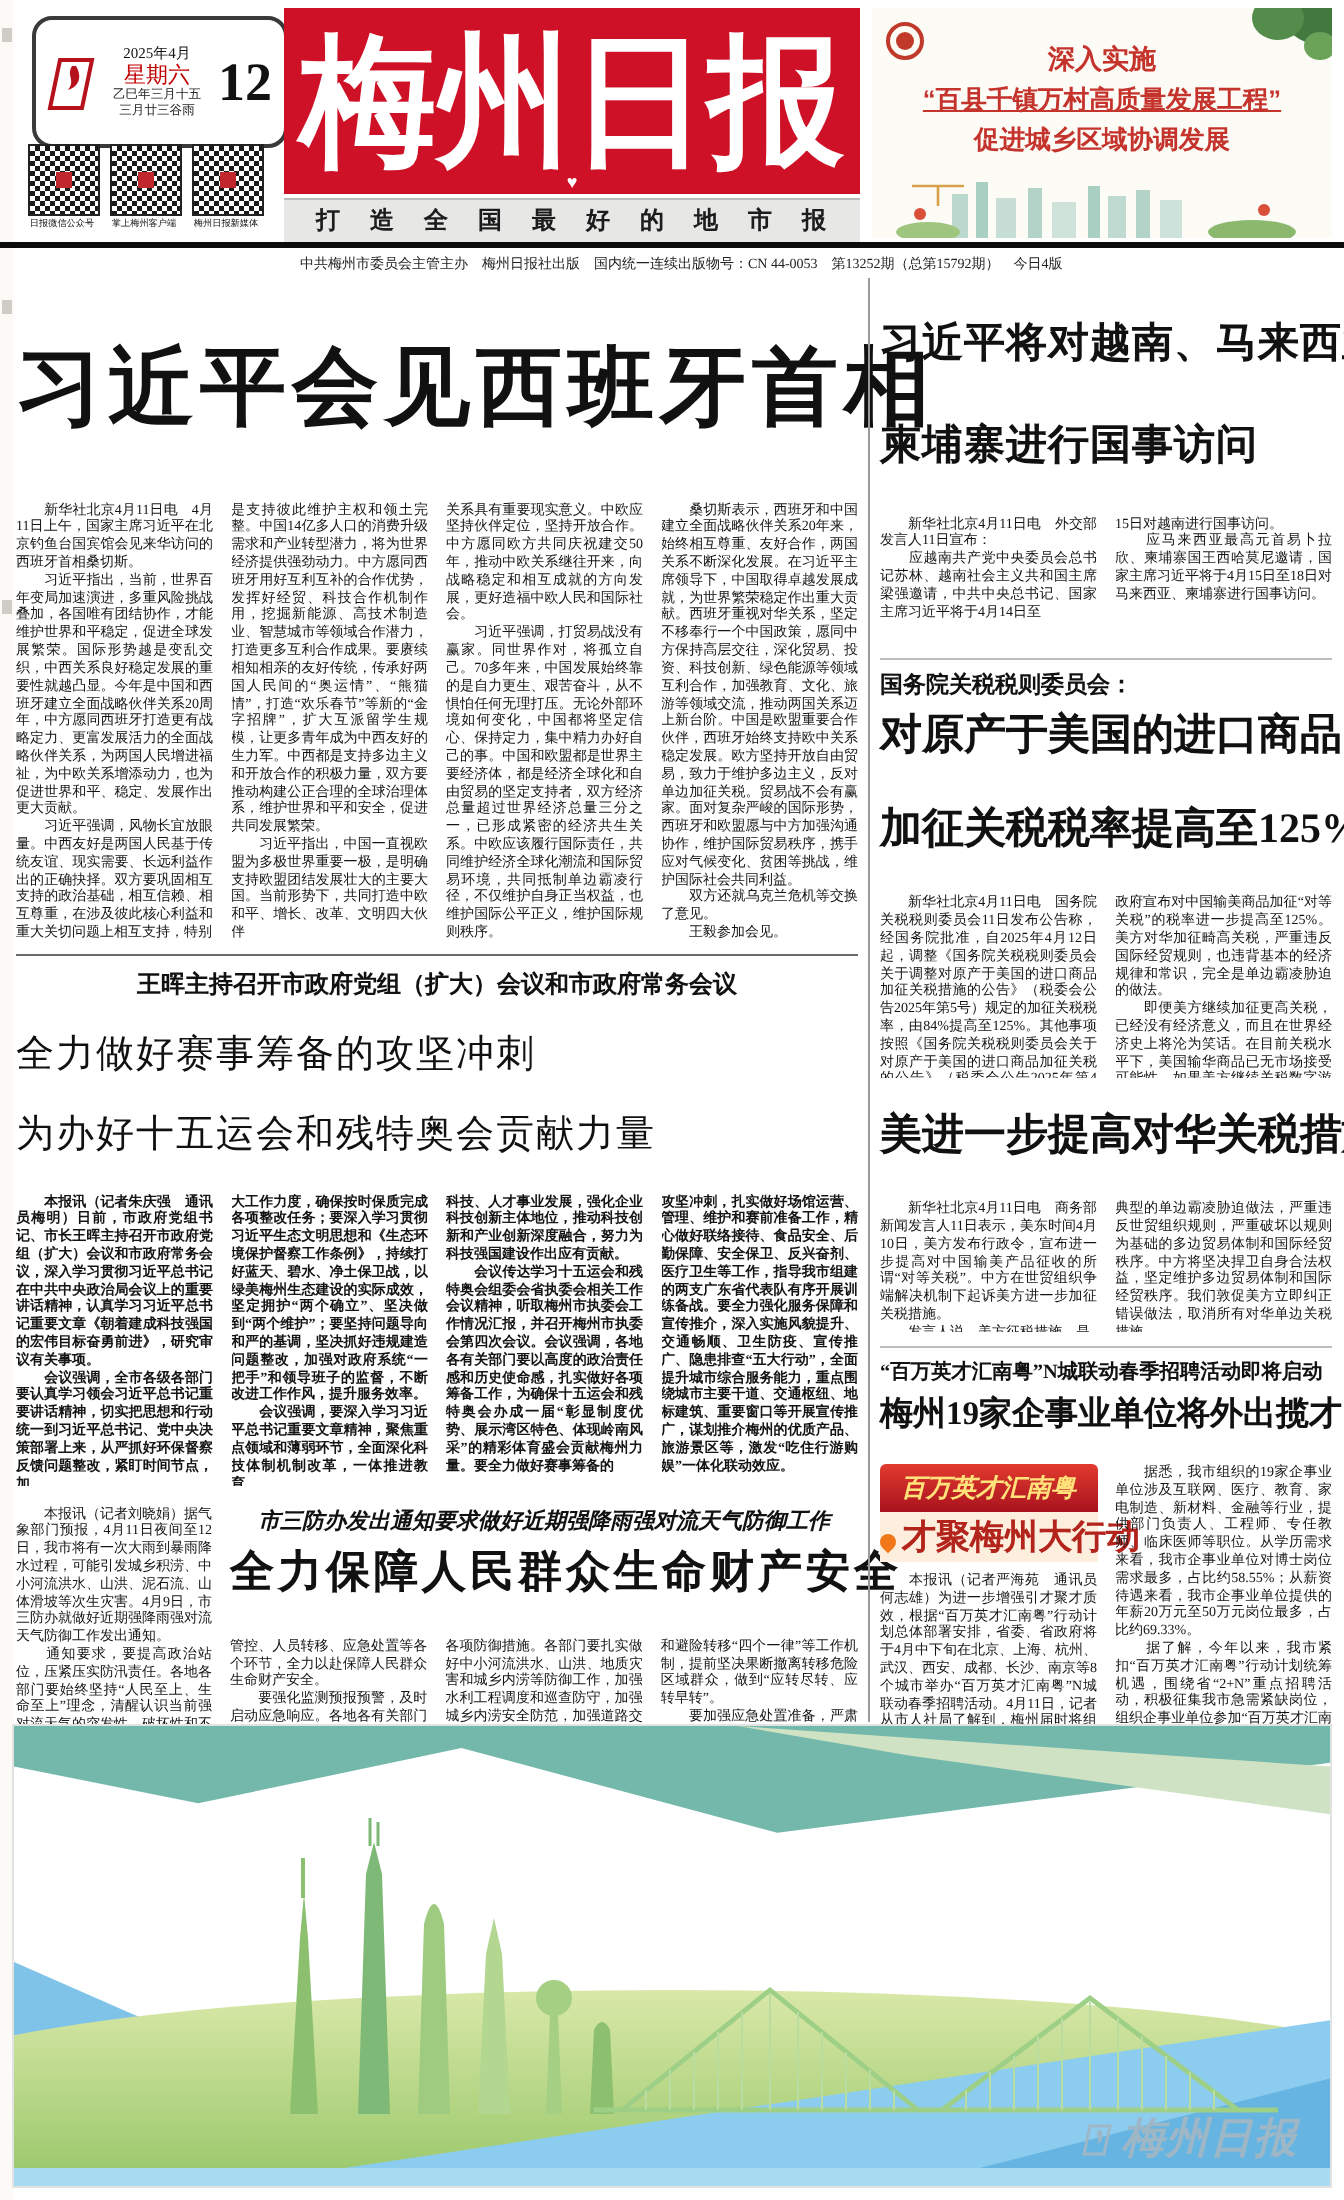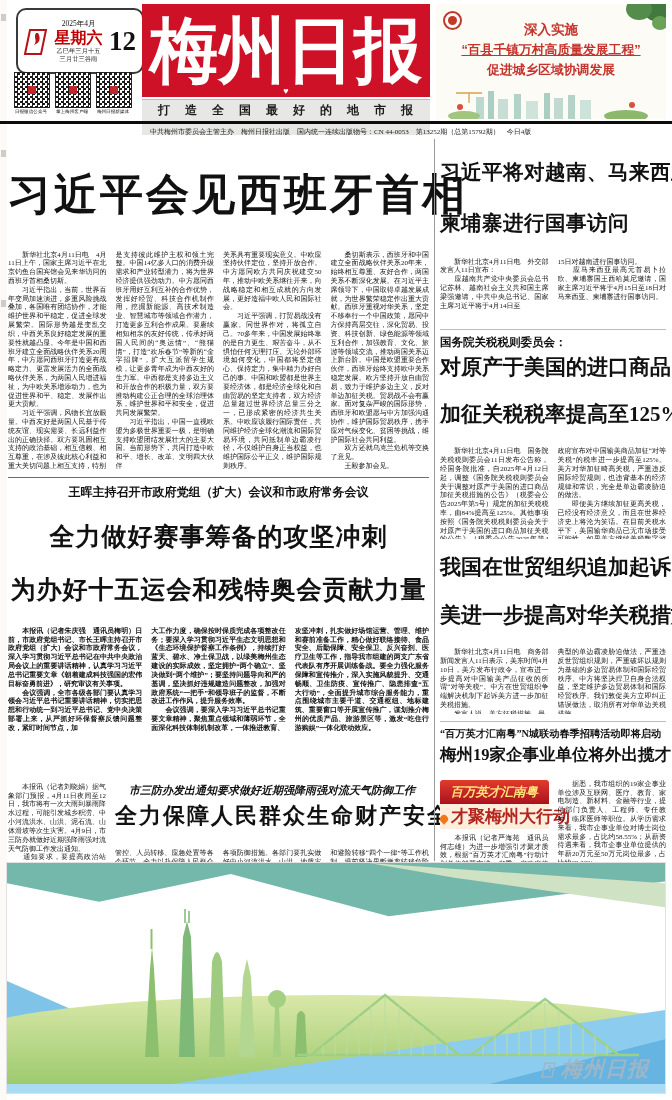--- a/index.html
+++ b/index.html
@@ -8,36 +8,36 @@
   .abs{position:absolute;}
   
   .edge-bleed{left:0;top:0;width:7px;height:1100px;background:#fbfaf7;}
   .edge-bleed i{position:absolute;left:1px;width:5px;height:7px;background:#cfccc6;display:block;}
   
   .date-box{left:16px;top:8px;width:116px;height:58px;border:2px solid #3a3a3a;border-radius:10px;
             display:flex;align-items:center;padding:2px 4px;gap:3px;background:#fff;}
   .logo-svg{width:26px;height:34px;flex:0 0 auto;}
   .date-mid{flex:1;text-align:center;line-height:1.15;}
   .d-ym{font-size:7.5px;}
-  .d-week{font-size:16px;font-weight:bold;color:#c00000;}
+  .d-week{font-size:11px;font-weight:normal;color:#c00000;}
   .d-lunar{font-size:6.3px;color:#222;}
   .d-day{font-size:27px;font-weight:bold;line-height:1;padding-right:2px;}
   
   .qr-row{left:14px;top:72px;width:122px;display:flex;gap:7px;}
   .qr{width:34px;}
   .qr-img{width:34px;height:34px;border:1px solid #222;position:relative;
           background:conic-gradient(#1a1a1a 25%,#fff 0 50%,#1a1a1a 0 75%,#fff 0) 0 0/5px 5px;}
   .qr-img::after{content:"";position:absolute;inset:13px;background:#c0282e;}
   .qr-label{font-size:4.6px;text-align:center;white-space:nowrap;overflow:hidden;margin-top:1px;}
   
   .masthead-red{left:142px;top:4px;width:288px;height:93px;background:#ce1126;color:#fff;
                 display:flex;justify-content:space-between;align-items:center;padding:0 8px;box-sizing:border-box;}
   .masthead-red span{font-size:68px;font-weight:bold;line-height:1;transform:scaleY(1.05);}
   .masthead-seal{position:absolute;left:50%;bottom:1px;transform:translateX(-50%);color:#fff;font-size:9px;line-height:1;}
-  .slogan{left:142px;top:99px;width:288px;height:36px;background:#e7e7e5;border-top:1px solid #bbb;
+  .slogan{left:142px;top:99px;width:288px;height:24px;background:#e7e7e5;border-top:1px solid #bbb;
           font-size:12px;font-weight:bold;letter-spacing:15px;line-height:20px;padding-left:16px;
           box-sizing:border-box;white-space:nowrap;overflow:hidden;color:#1c1c1c;
           font-family:"Liberation Sans","DejaVu Sans",sans-serif;}
   
   .promo{left:436px;top:4px;width:230px;height:115px;background:#fcfbf6;overflow:hidden;}
   .promo-badge{position:absolute;left:7px;top:7px;width:15px;height:15px;border:2px solid #c0392b;border-radius:50%;}
   .promo-badge::after{content:"";position:absolute;inset:3px;border-radius:50%;background:#c0392b;}
   .promo-tree{position:absolute;right:-10px;top:-12px;width:58px;height:44px;}
   .promo-tree b{position:absolute;border-radius:50%;background:#41793f;display:block;}
   .promo-tree b:nth-child(1){width:34px;height:30px;right:0;top:0;}
@@ -59,21 +59,21 @@
   .right-region{flex:1;min-width:0;}
   .article-body{font-size:7px;line-height:1.26;text-align:justify;white-space:pre-line;color:#141414;overflow:hidden;}
   .cols{display:flex;gap:9px;}
   .cols .col{flex:1;min-width:0;}
   .h-rule{border-top:1px solid #6b6b6b;margin:8px 0 6px;}
   .r-rule{border-top:1px solid #bdbdbd;margin:7px 0 5px;}
   
   .lead-headline{font-size:43px;font-weight:900;text-align:center;letter-spacing:3px;line-height:54px;height:54px;white-space:nowrap;}
   .lead-body{height:218px;margin-top:5px;}
   .wh-kicker{font-size:12px;text-align:center;font-weight:600;margin-top:2px;}
-  .wh-h{font-size:25px;font-weight:700;text-align:center;line-height:1.28;letter-spacing:1px;white-space:nowrap;}
+  .wh-h{font-size:19px;font-weight:400;text-align:left;line-height:1.28;letter-spacing:1px;white-space:nowrap;}
   .wh-body{height:146px;margin-top:7px;font-weight:bold;}
   .sf-wrap{margin-top:10px;display:flex;gap:9px;}
   .sf-col1{width:98px;flex:0 0 auto;height:198px;}
   .sf-right{flex:1;min-width:0;}
   .sf-kicker{font-size:11px;text-align:center;font-weight:600;font-style:italic;}
   .sf-headline{font-size:22px;font-weight:900;text-align:center;letter-spacing:2px;margin-top:3px;white-space:nowrap;}
   .sf-cols{height:150px;margin-top:5px;}
   
   .visit-h{font-size:20.5px;font-weight:900;line-height:1.65;letter-spacing:0.5px;white-space:nowrap;}
   .visit-cols{height:64px;margin-top:3px;}
@@ -216,20 +216,22 @@
 
     <article>
       <div class="wh-kicker">王晖主持召开市政府党组（扩大）会议和市政府常务会议</div>
       <h2 class="wh-h">全力做好赛事筹备的攻坚冲刺</h2>
       <h2 class="wh-h">为办好十五运会和残特奥会贡献力量</h2>
       <div class="wh-body cols">
         <div class="col article-body">　　本报讯（记者朱庆强　通讯员梅明）日前，市政府党组书记、市长王晖主持召开市政府党组（扩大）会议和市政府常务会议，深入学习贯彻习近平总书记在中共中央政治局会议上的重要讲话精神，认真学习习近平总书记重要文章《朝着建成科技强国的宏伟目标奋勇前进》，研究审议有关事项。
 　　会议强调，全市各级各部门要认真学习领会习近平总书记重要讲话精神，切实把思想和行动统一到习近平总书记、党中央决策部署上来，从严抓好环保督察反馈问题整改，紧盯时间节点，加</div>
         <div class="col article-body">大工作力度，确保按时保质完成各项整改任务；要深入学习贯彻习近平生态文明思想和《生态环境保护督察工作条例》，持续打好蓝天、碧水、净土保卫战，以绿美梅州生态建设的实际成效，坚定拥护“两个确立”、坚决做到“两个维护”；要坚持问题导向和严的基调，坚决抓好违规建造问题整改，加强对政府系统“一把手”和领导班子的监督，不断改进工作作风，提升服务效率。
 　　会议强调，要深入学习习近平总书记重要文章精神，聚焦重点领域和薄弱环节，全面深化科技体制机制改革，一体推进教育、</div>
+        <div class="col article-body">科技、人才事业发展，强化企业科技创新主体地位，推动科技创新和产业创新深度融合，努力为科技强国建设作出应有贡献。
+　　会议传达学习十五运会和残特奥会组委会省执委会相关工作会议精神，听取梅州市执委会工作情况汇报，并召开梅州市执委会第四次会议。会议强调，各地各有关部门要以高度的政治责任感和历史使命感，扎实做好各项筹备工作，为确保十五运会和残特奥会办成一届“彰显制度优势、展示湾区特色、体现岭南风采”的精彩体育盛会贡献梅州力量。要全力做好赛事筹备的</div>
         <div class="col article-body">攻坚冲刺，扎实做好场馆运营、管理、维护和赛前准备工作，精心做好联络接待、食品安全、后勤保障、安全保卫、反兴奋剂、医疗卫生等工作，指导我市组建的两支广东省代表队有序开展训练备战。要全力强化服务保障和宣传推介，深入实施风貌提升、交通畅顺、卫生防疫、宣传推广、隐患排查“五大行动”，全面提升城市综合服务能力，重点围绕城市主要干道、交通枢纽、地标建筑、重要窗口等开展宣传推广，谋划推介梅州的优质产品、旅游景区等，激发“吃住行游购娱”一体化联动效应。</div>
       </div>
     </article>
 
     <article class="sf-wrap">
       <div class="sf-col1 article-body">　　本报讯（记者刘晓娟）据气象部门预报，4月11日夜间至12日，我市将有一次大雨到暴雨降水过程，可能引发城乡积涝、中小河流洪水、山洪、泥石流、山体滑坡等次生灾害。4月9日，市三防办就做好近期强降雨强对流天气防御工作发出通知。
 　　通知要求，要提高政治站位，压紧压实防汛责任。各地各部门要始终坚持“人民至上、生命至上”理念，清醒认识当前强对流天气的突发性、破坏性和不确定性，坚决克服麻痹思想和侥幸心理，迅速进入临战状态。严格落实“党政同责、一岗双责”，压实属地和行业部门管理责任，强化底线思维、极限思维、风险意识，压紧压实工作责任，切实把三防责任落实到监测预警、隐患排查、巡查</div>
       <div class="sf-right">
         <div class="sf-kicker">市三防办发出通知要求做好近期强降雨强对流天气防御工作</div>
         <h2 class="sf-headline">全力保障人民群众生命财产安全</h2>
@@ -268,21 +270,20 @@
       <h2 class="tariff-h">加征关税税率提高至125%</h2>
       <div class="tariff-cols cols">
         <div class="col article-body">　　新华社北京4月11日电　国务院关税税则委员会11日发布公告称，经国务院批准，自2025年4月12日起，调整《国务院关税税则委员会关于调整对原产于美国的进口商品加征关税措施的公告》（税委会公告2025年第5号）规定的加征关税税率，由84%提高至125%。其他事项按照《国务院关税税则委员会关于对原产于美国的进口商品加征关税的公告》（税委会公告2025年第4号）执行。
 　　公告称，2025年4月10日，美国</div>
         <div class="col article-body">政府宣布对中国输美商品加征“对等关税”的税率进一步提高至125%。美方对华加征畸高关税，严重违反国际经贸规则，也违背基本的经济规律和常识，完全是单边霸凌胁迫的做法。
 　　即便美方继续加征更高关税，已经没有经济意义，而且在世界经济史上将沦为笑话。在目前关税水平下，美国输华商品已无市场接受可能性。如果美方继续关税数字游戏，中方将不予理会。但是，如果美方执意继续实质性侵害中方利益，中方将坚决反制，奉陪到底。</div>
       </div>
     </article>
 
     <article>
-      <h2 class="wto-h">我国在世贸组织追加起诉</h2>
       <h2 class="wto-h">美进一步提高对华关税措施</h2>
       <div class="wto-cols cols">
         <div class="col article-body">　　新华社北京4月11日电　商务部新闻发言人11日表示，美东时间4月10日，美方发布行政令，宣布进一步提高对中国输美产品征收的所谓“对等关税”。中方在世贸组织争端解决机制下起诉美方进一步加征关税措施。
 　　发言人说，美方征税措施，是</div>
         <div class="col article-body">典型的单边霸凌胁迫做法，严重违反世贸组织规则，严重破坏以规则为基础的多边贸易体制和国际经贸秩序。中方将坚决捍卫自身合法权益，坚定维护多边贸易体制和国际经贸秩序。我们敦促美方立即纠正错误做法，取消所有对华单边关税措施。</div>
       </div>
     </article>
 
     <div class="r-rule"></div>
 

